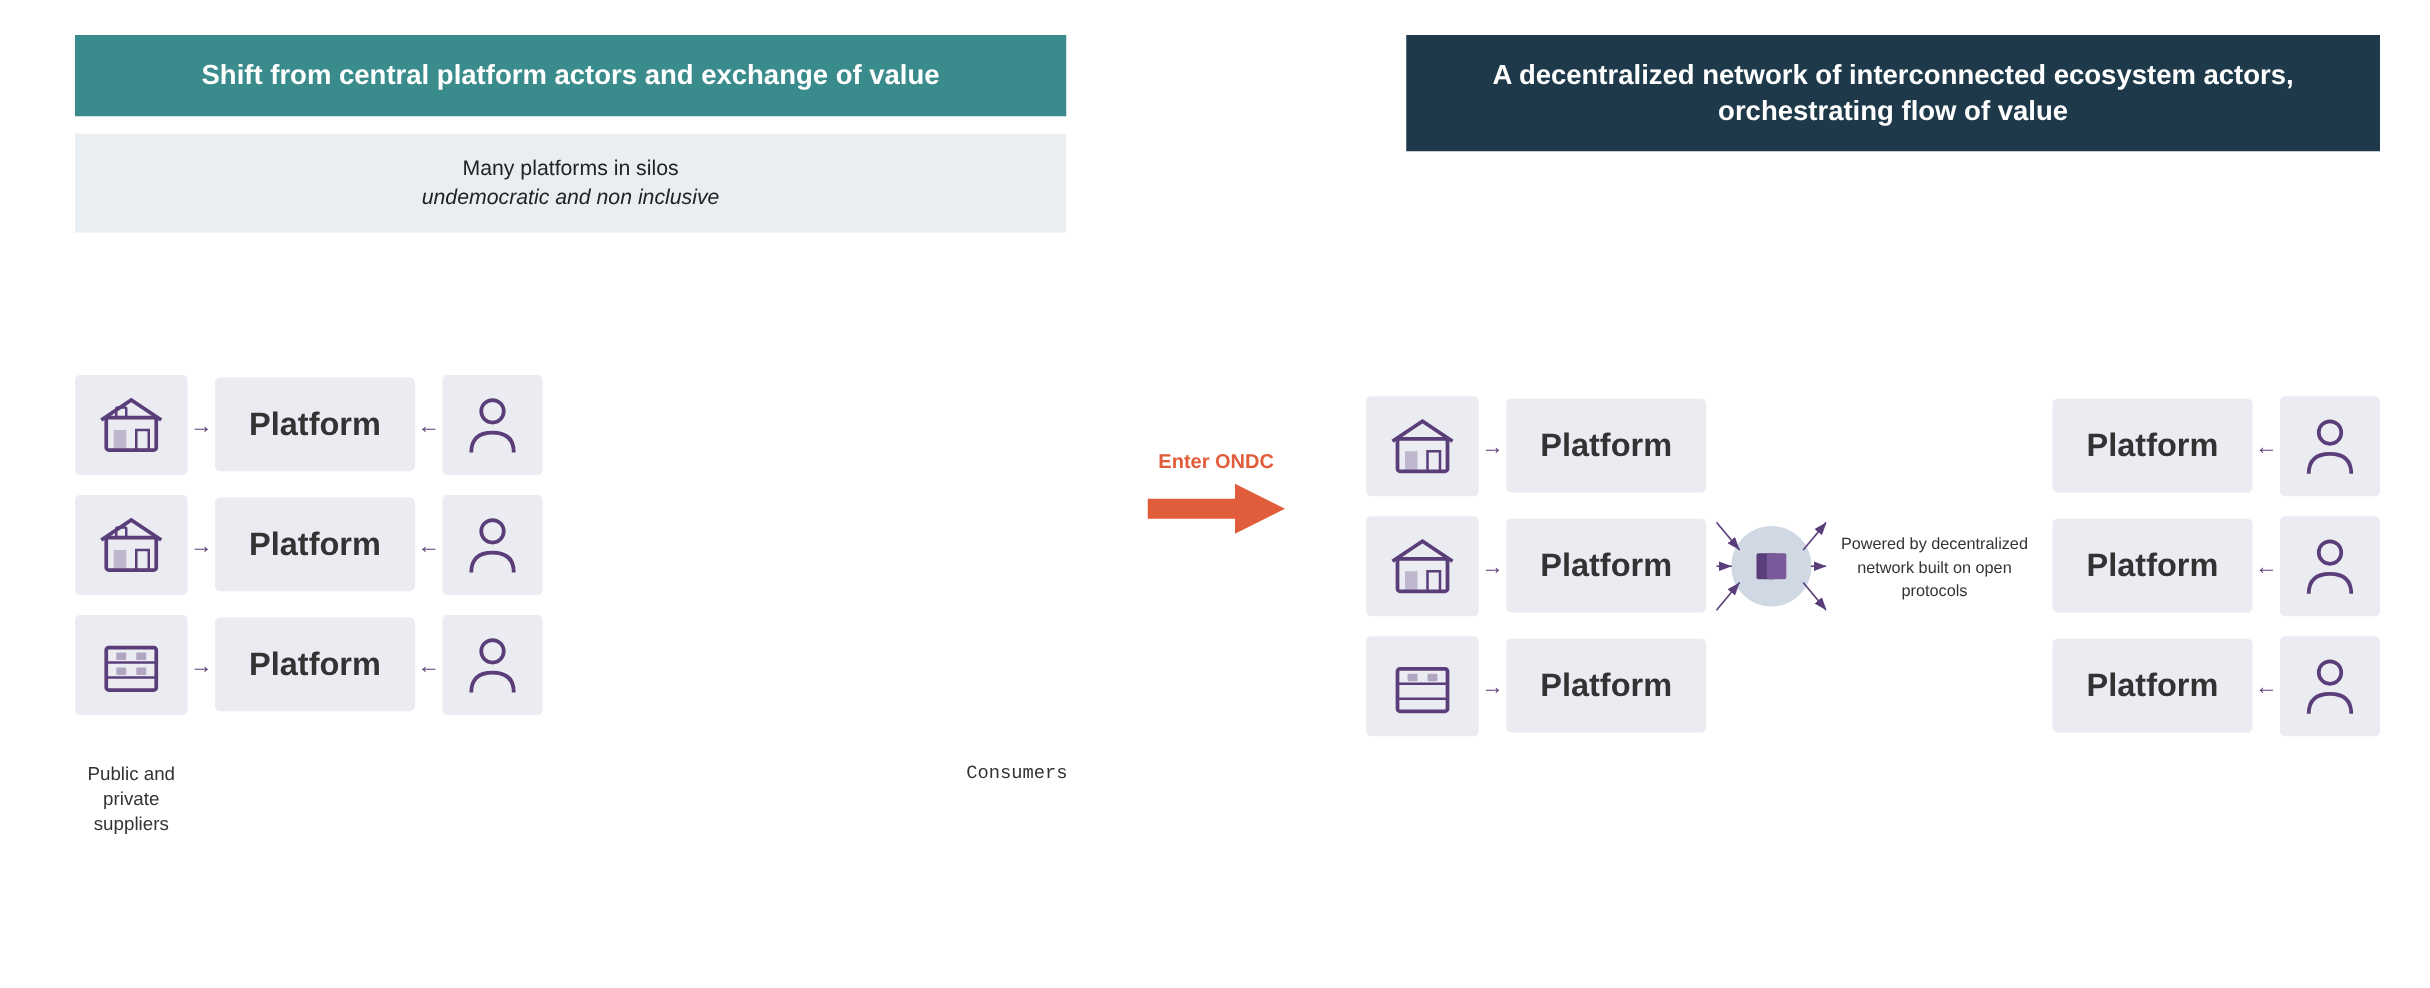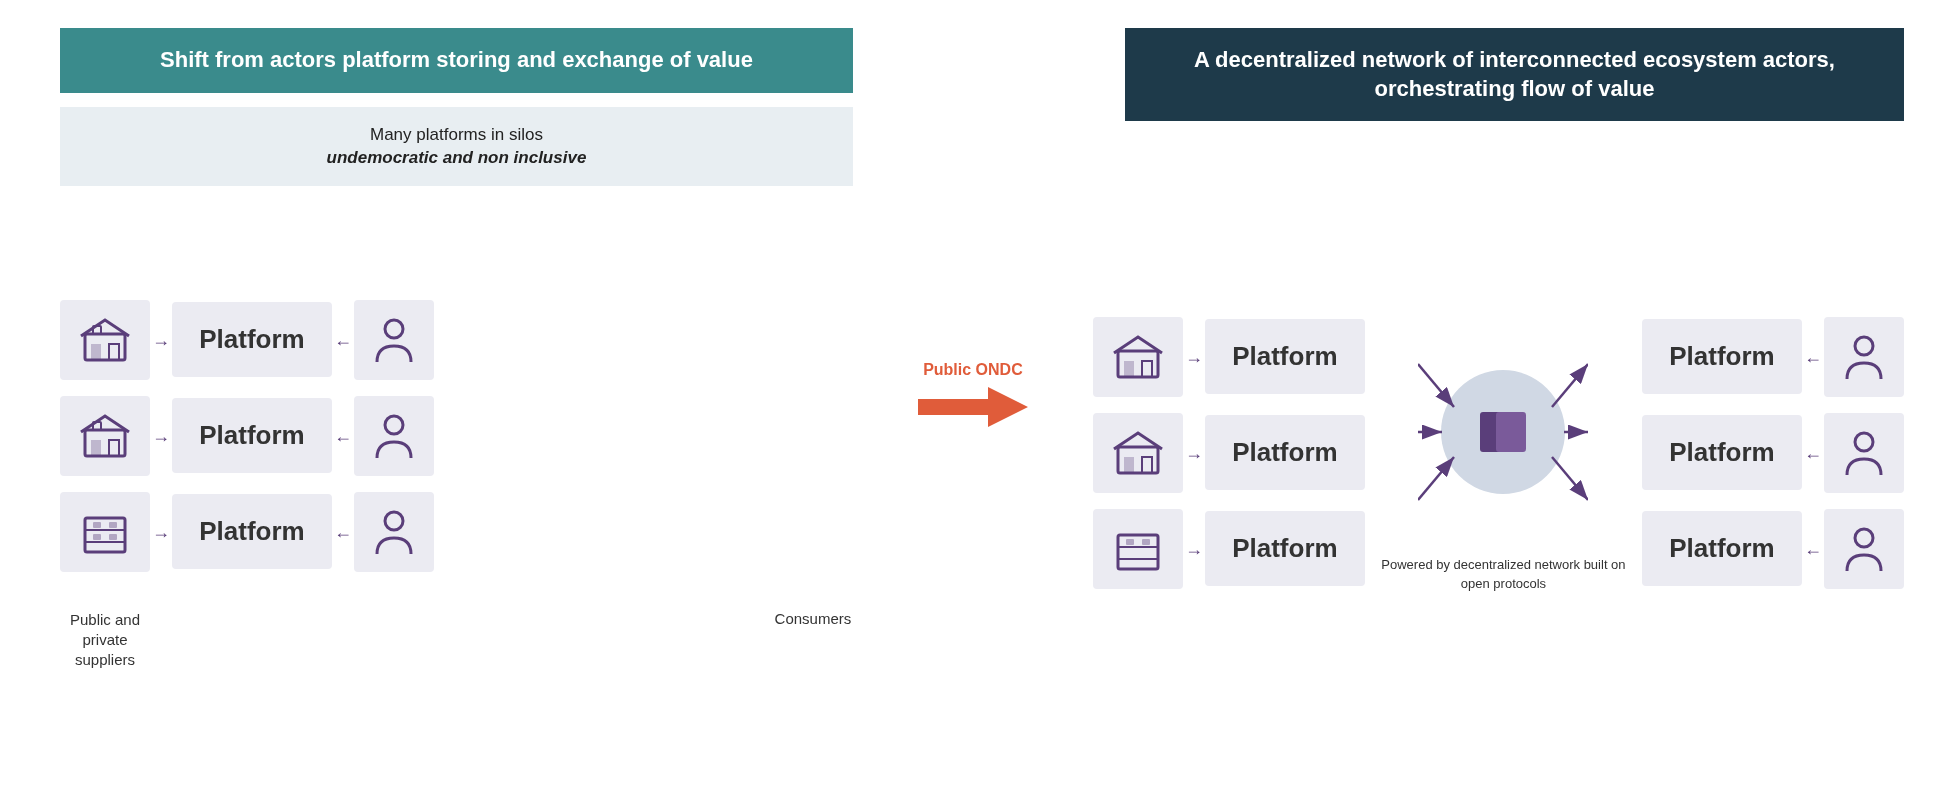--- a/index.html
+++ b/index.html
@@ -27,21 +27,21 @@
 
     .subtitle-box {
       background: #e8eef2;
       padding: 16px 24px;
       text-align: center;
       font-size: 17px;
       color: #222;
       line-height: 1.4;
     }
 
-    .subtitle-box em { font-style: italic; font-weight: bold; }
+    .subtitle-box em { font-style: italic; font-weight: normal; }
 
     .icon-box {
       width: 90px;
       height: 80px;
       background: #ebebf2;
       display: flex;
       align-items: center;
       justify-content: center;
       border-radius: 4px;
     }
@@ -126,21 +126,21 @@
     }
 
     .rdi-left-col {
       display: flex;
       flex-direction: column;
       gap: 16px;
     }
 
     .rdi-center {
       display: flex;
-      flex-direction: column;
+      flex-direction: row;
       align-items: center;
       position: relative;
       margin: 0 8px;
     }
 
     .rdi-right-col {
       display: flex;
       flex-direction: column;
       gap: 16px;
     }
@@ -158,21 +158,21 @@
     }
   </style>
 </head>
 <body>
 
 <div class="full-layout">
 
   <div class="left-half">
 
     <div class="header-box teal">
-      <span>Shift from actors platform storing and exchange of value</span>
+      <span>Shift from central platform actors and exchange of value</span>
     </div>
 
     <div class="subtitle-box">
       <div>Many platforms in silos</div>
       <em>undemocratic and non inclusive</em>
     </div>
 
     <div class="diagram-row">
       <div class="left-diagram-inner">
 
@@ -263,30 +263,30 @@
               </svg>
             </div>
           </div>
         </div>
 
         <div style="display:flex; align-items:flex-start; margin-top:22px;">
           <div style="width:90px; font-size:15px; color:#333; text-align:center; line-height:1.35;">Public and private suppliers</div>
           <div style="flex:1;"></div>
           <div style="width:160px;"></div>
           <div style="flex:1;"></div>
-          <div style="width:80px; font-size:15px; color:#333; text-align:center;">Consumers</div>
+          <div style="width:80px; font-size:15px; color:#333; text-align:center;font-family:Liberation Mono, monospace;">Consumers</div>
         </div>
 
       </div>
     </div>
   </div>
 
   <div style="display:flex; align-items:center; justify-content:center; width:160px; flex-shrink:0;">
     <div style="display:flex; flex-direction:column; align-items:center;">
-      <div style="font-weight:bold; font-size:16px; color:#e05c3a; text-align:center; margin-bottom:6px;">Public ONDC</div>
+      <div style="font-weight:bold; font-size:16px; color:#e05c3a; text-align:center; margin-bottom:6px;">Enter ONDC</div>
 
       <svg width="110" height="44" viewBox="0 0 110 44">
         <polygon points="0,14 70,14 70,2 110,22 70,42 70,30 0,30" fill="#e05c3a"></polygon>
       </svg>
     </div>
   </div>
 
   <div class="right-half">
 
     <div class="header-box dark">

